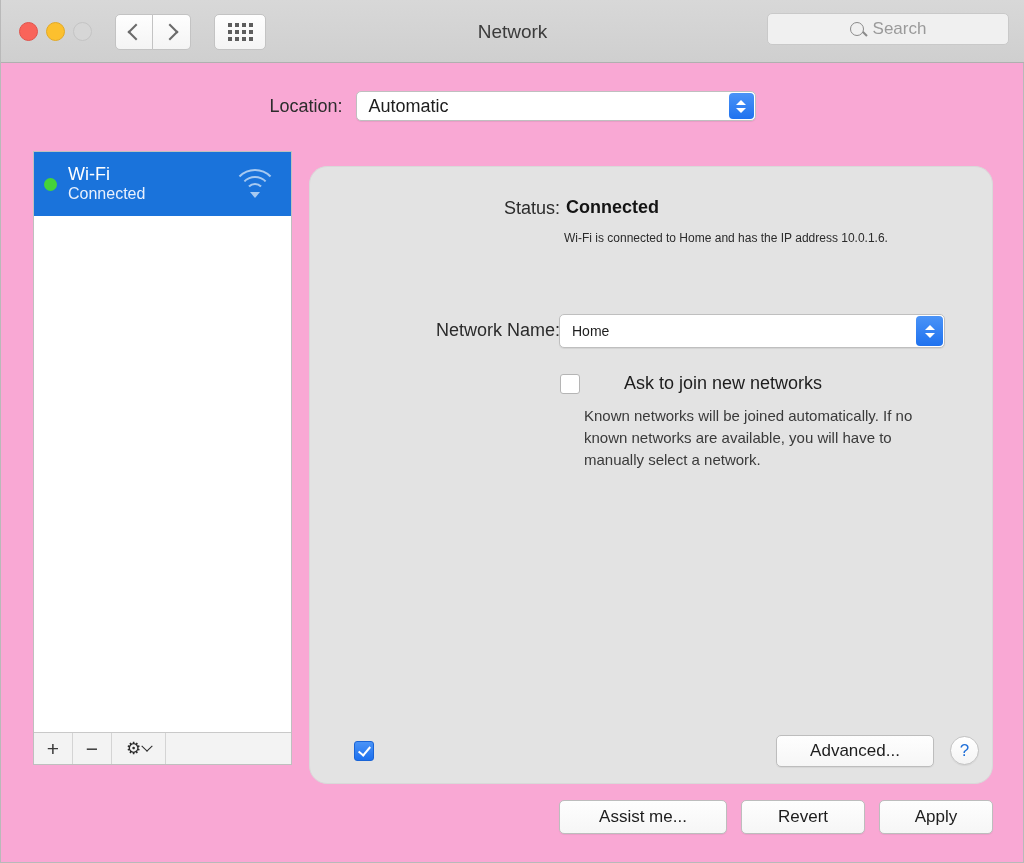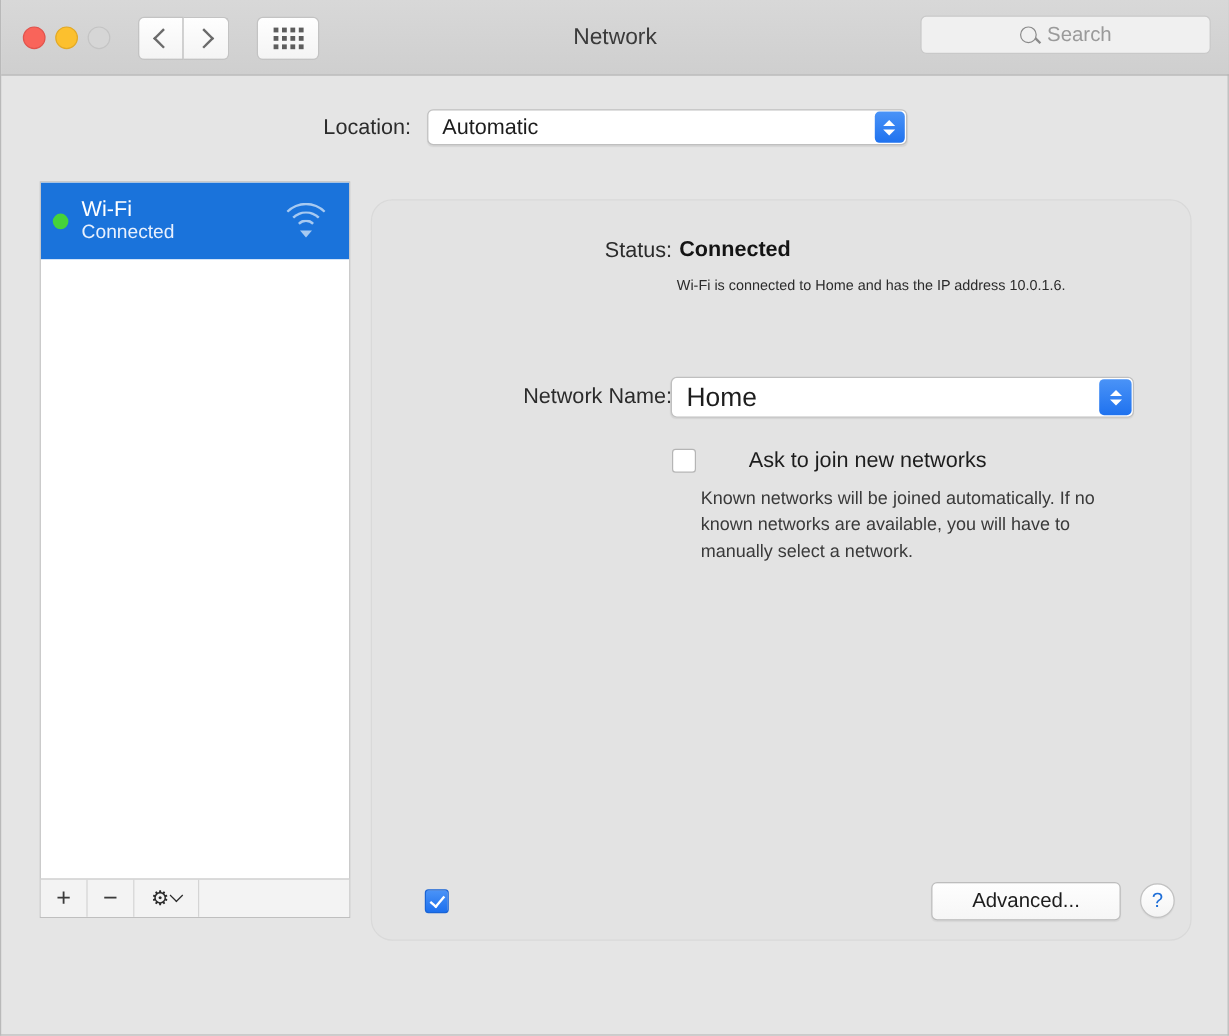--- a/index.html
+++ b/index.html
@@ -13,21 +13,21 @@
     background: #ffffff;
     overflow: hidden;
     -webkit-font-smoothing: antialiased;
   }
 
   .window {
     position: absolute;
     left: 0; top: 0;
     width: 1024px;
     height: 863px;
-    background: #e5e5e5;
+    background: #f9a8d4;
     box-sizing: border-box;
     border-left: 1px solid #b9b9b9;
     border-right: 1px solid #b9b9b9;
     border-bottom: 1px solid #b9b9b9;
     text-decoration: underline;
   }
 
   
   .titlebar {
     position: absolute;
@@ -347,21 +347,21 @@
     width: 196px; height: 32px;
   }
 
   #network-name-label { left: 80px; top: 153px; width: 170px; }
   #network-name-popup {
     position: absolute;
     left: 249px; top: 147px;
     width: 386px;
     height: 34px;
   }
-  #network-name-popup .value { font-size: 22px; }
+  #network-name-popup .value { font-size: 14px; }
   #network-name-popup .stepper { width: 27px; height: 30px; }
 
   .checkrow {
     position: absolute;
     display: flex;
     align-items: flex-start;
     gap: 32px;
   }
   #ask-join-row { left: 250px; top: 206px; }
   .checkbox {
@@ -563,14 +563,19 @@
     <div class="help-text">Known networks will be joined automatically. If no known networks are available, you will have to manually select a network.</div>
 
     <div class="checkrow" id="show-status-row">
       <span class="checkbox checked"></span>
     </div>
 
     <div class="btn" id="advanced-button">Advanced...</div>
     <div id="help-button">?</div>
   </div>
 
+  <div class="bottom-bar">
+    <div class="btn" id="assist-button">Assist me...</div>
+    <div class="btn" id="revert-button">Revert</div>
+    <div class="btn" id="apply-button">Apply</div>
+  </div>
 
 </div>
 
 </body></html>

